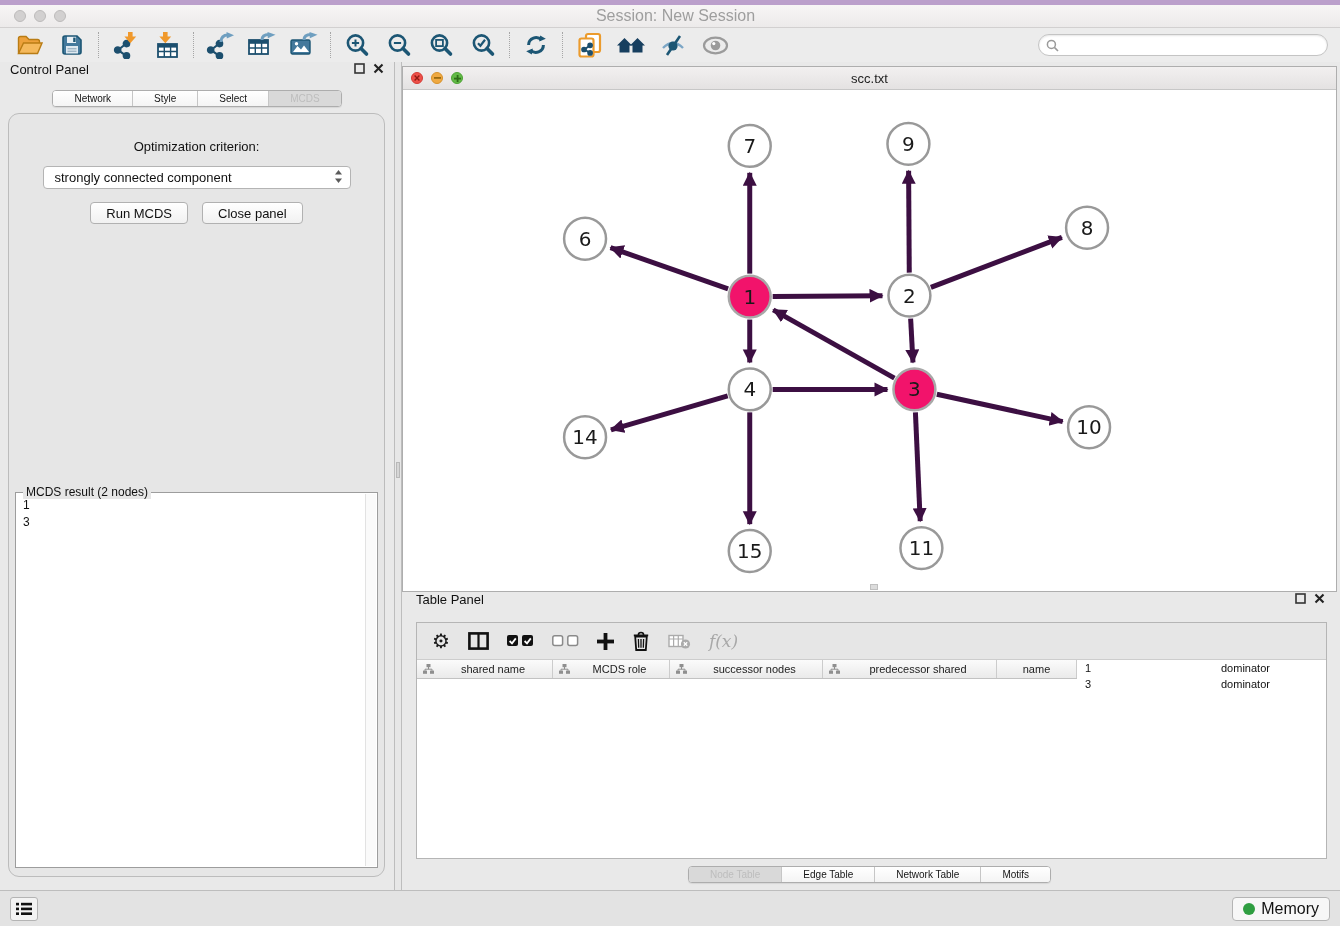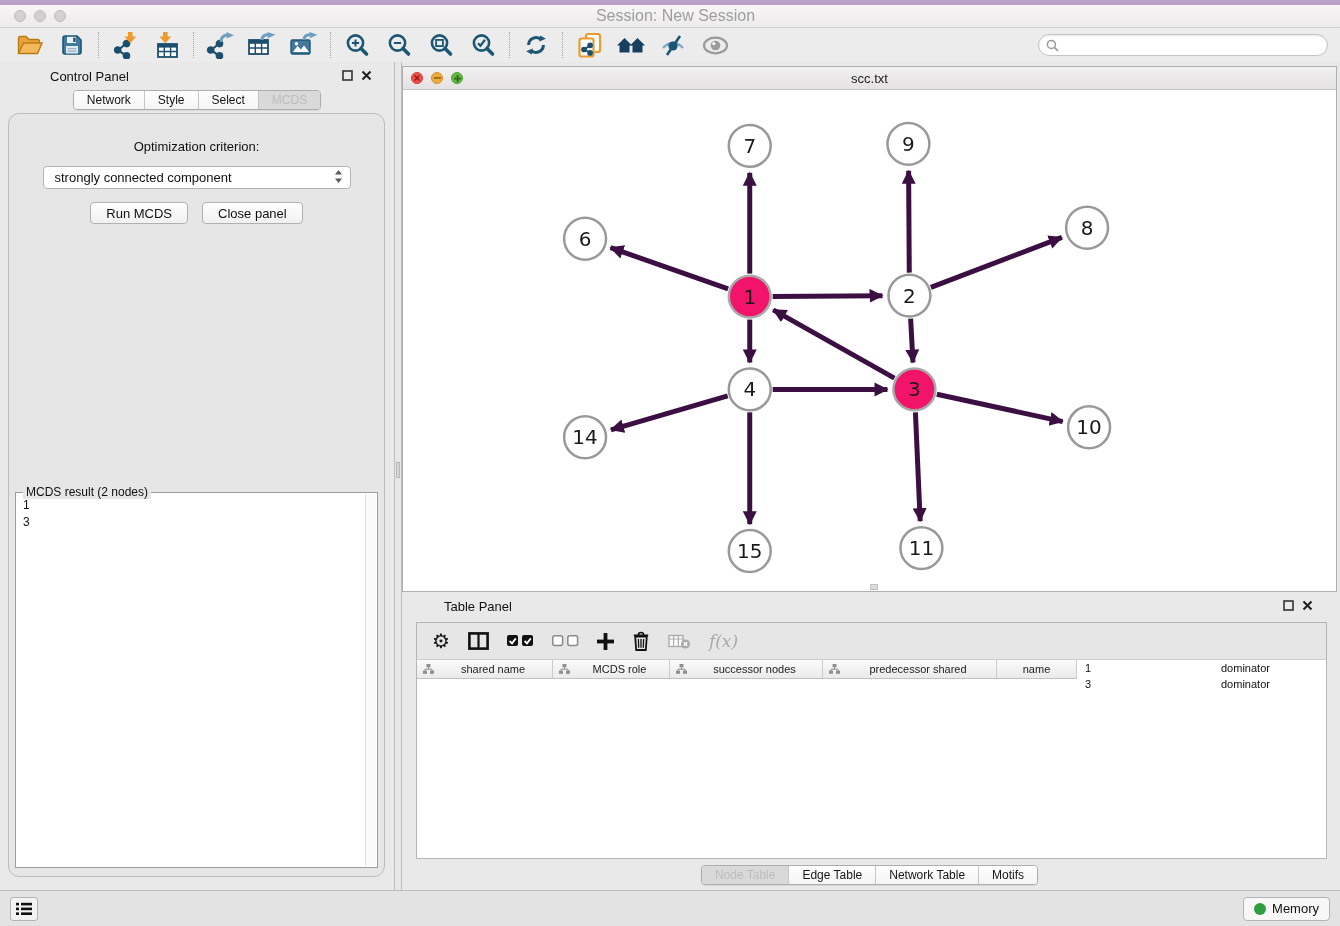--- a/index.html
+++ b/index.html
@@ -20,26 +20,26 @@
   .tb-btn { width:30px; height:30px; display:flex; align-items:center; justify-content:center; }
   .search-wrap { margin-left:auto; margin-right:12px; width:290px; height:22px; background:#fff;
     border:1px solid #c4c4c4; border-radius:11px; display:flex; align-items:center; padding-left:7px;
     box-shadow:inset 0 1px 2px rgba(0,0,0,.10); }
   .search-wrap input { border:none; outline:none; background:transparent; flex:1; font-size:12px; padding:0 8px 0 4px; }
 
   
   .main { display:flex; height:828px; }
 
   .control-panel { width:394px; background:#e9e9e9; position:relative; }
-  .panel-header { height:28px; display:flex; align-items:center; padding:0 22px; font-size:13px;margin-left:28px; }
+  .panel-header { height:28px; display:flex; align-items:flex-start; padding:0 10px; font-size:13px; }
   .win-icons { margin-left:auto; display:flex; gap:8px; align-items:center; }
 
   .seg { display:flex; border:1px solid #adadad; border-radius:4px; overflow:hidden; background:#fff;
     box-shadow:0 1px 1px rgba(0,0,0,.08); }
-  .seg .seg-item { padding:2px 13px; font-size:12px; color:#151515; background:linear-gradient(#fff,#f4f4f4);
+  .seg .seg-item { padding:2px 21px; font-size:10px; color:#151515; background:linear-gradient(#fff,#f4f4f4);
     border-left:1px solid #c6c6c6; cursor:default; white-space:nowrap; }
   .seg .seg-item:first-child { border-left:none; }
   .seg .seg-item.selected { background:#d9d9d9; color:#bdbdbd; }
   .cp-tabs-row { display:flex; justify-content:center; position:relative; z-index:2; }
 
   .cp-box { position:absolute; left:8px; right:9px; top:51px; bottom:13px;
     border:1px solid #bcbcbc; border-radius:11px; background:#e6e6e6; }
   .cp-content { padding-top:25px; display:flex; flex-direction:column; align-items:center; }
   .opt-label { font-size:13px; }
   .cp-select { margin-top:12px; width:308px; height:23px; background:#fff; border:1px solid #b4b4b4;
@@ -89,21 +89,21 @@
   .tr { display:flex; height:16px; align-items:center; font-size:11px; color:#111; }
   .td { padding:0 8px; white-space:nowrap; overflow:hidden; }
   .al-l { text-align:left; } .al-r { text-align:right; }
 
   .tp-tabs { height:31px; display:flex; align-items:center; justify-content:center; }
 
   .status-bar { height:36px; background:#e3e3e3; border-top:1px solid #bdbdbd; display:flex; align-items:center; padding:0 10px; }
   .sb-btn { width:28px; height:24px; border:1px solid #b4b4b4; background:#f3f3f3; border-radius:3px;
     display:flex; align-items:center; justify-content:center; }
   .memory-btn { margin-left:auto; height:24px; border:1px solid #b4b4b4; background:#f7f7f7; border-radius:4px;
-    display:flex; align-items:center; gap:6px; padding:0 10px; font-size:13px; }
+    display:flex; align-items:center; gap:6px; padding:0 10px; font-size:16px; }
   .mem-dot { width:12px; height:12px; border-radius:50%; background:#2f9e41; }
 </style>
 </head>
 <body>
 
 <div class="top-strip"></div>
 
 <div class="titlebar">
   <span class="tl-dot"></span>
   <span class="tl-dot"></span>

